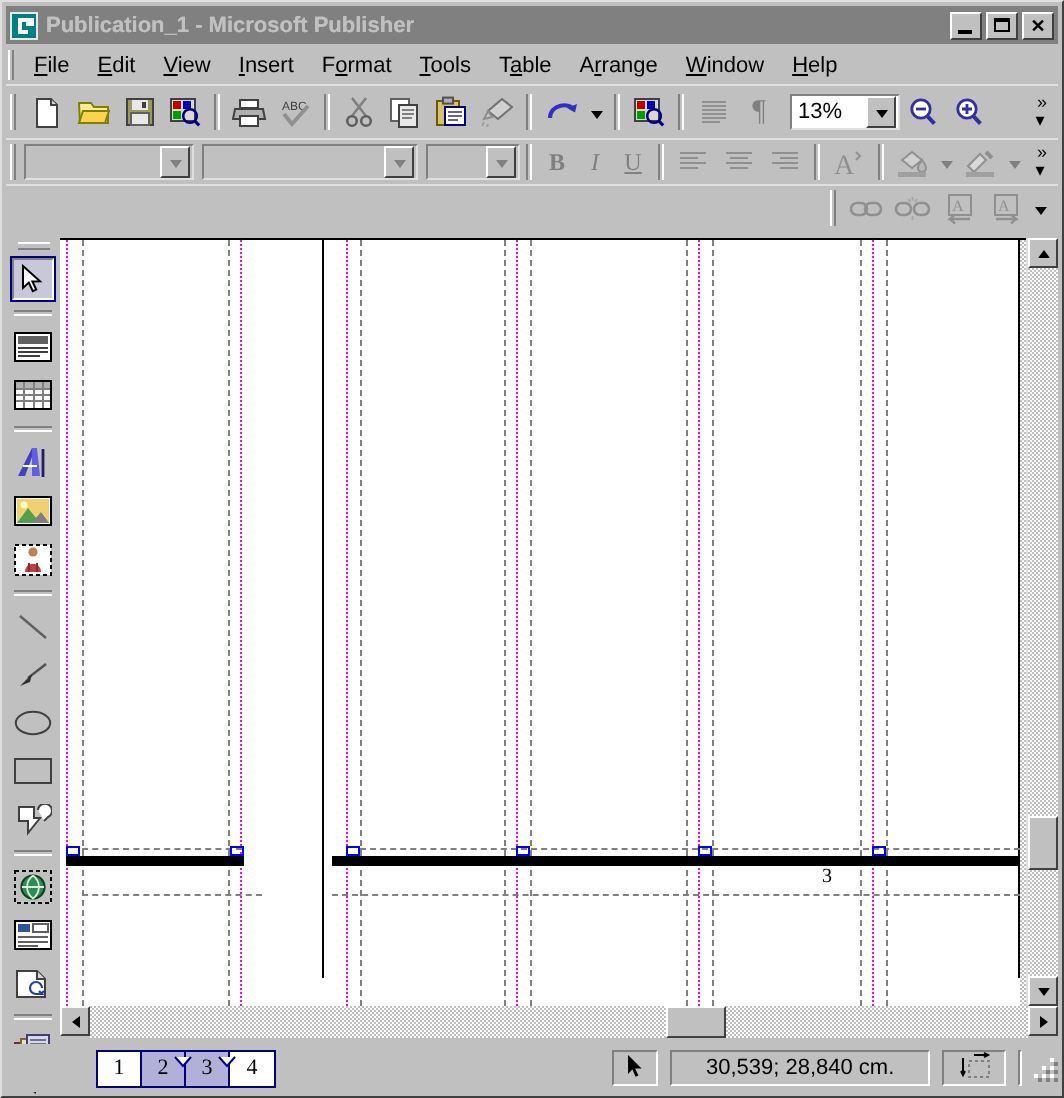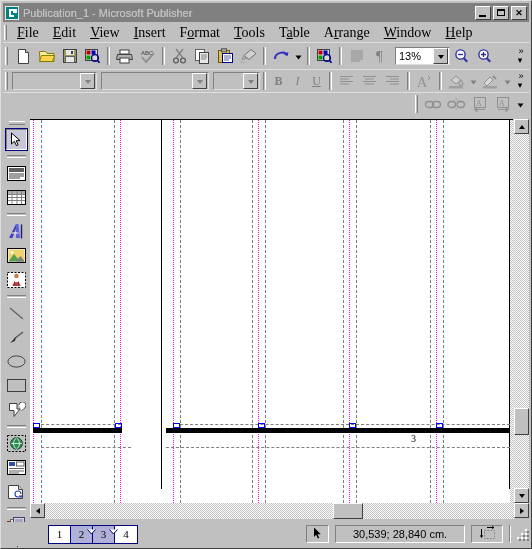--- a/index.html
+++ b/index.html
@@ -39,21 +39,21 @@
     content:"";position:absolute;left:3px;top:2px;
     width:5px;height:8px;
     border:2px solid #ffffff;border-right:none;
     box-sizing:border-box;
   }
   .app-icon::after{
     content:"";position:absolute;left:7px;top:2px;
     width:4px;height:4px;background:#ffffff;
   }
   .title-text{
-    flex:1;color:#c0c0c0;font-weight:normal;font-size:11px;
+    flex:1;color:#c0c0c0;font-weight:bold;font-size:11px;
     white-space:nowrap;overflow:hidden;
     text-shadow:0 0 0 #c0c0c0;
   }
   .winbtns{display:flex;gap:0;}
   .winbtn{
     width:16px;height:14px;margin-left:2px;
     background:#c0c0c0;
     border-top:1px solid #ffffff;border-left:1px solid #ffffff;
     border-right:1px solid #404040;border-bottom:1px solid #404040;
     position:relative;box-sizing:border-box;
@@ -68,21 +68,21 @@
     height:19px;margin:1px 2px 0 2px;
     display:flex;align-items:center;
     background:#c0c0c0;
   }
   .grip{
     width:3px;height:15px;margin:0 3px 0 1px;flex:none;
     border-left:1px solid #ffffff;border-right:1px solid #808080;
     box-sizing:border-box;
   }
   .menuitem{
-    padding:2px 7px;color:#000;font-size:14px;white-space:nowrap;font-family:Liberation Serif, serif;
+    padding:2px 7px;color:#000;font-size:11px;white-space:nowrap;
   }
   .menuitem u{text-decoration:underline;}
 
   
   .tbrow{
     display:flex;align-items:center;height:26px;
     background:#c0c0c0;margin:0 2px;
     border-top:1px solid #dfdfdf;
   }
   .tbrow.r2{height:22px;}

